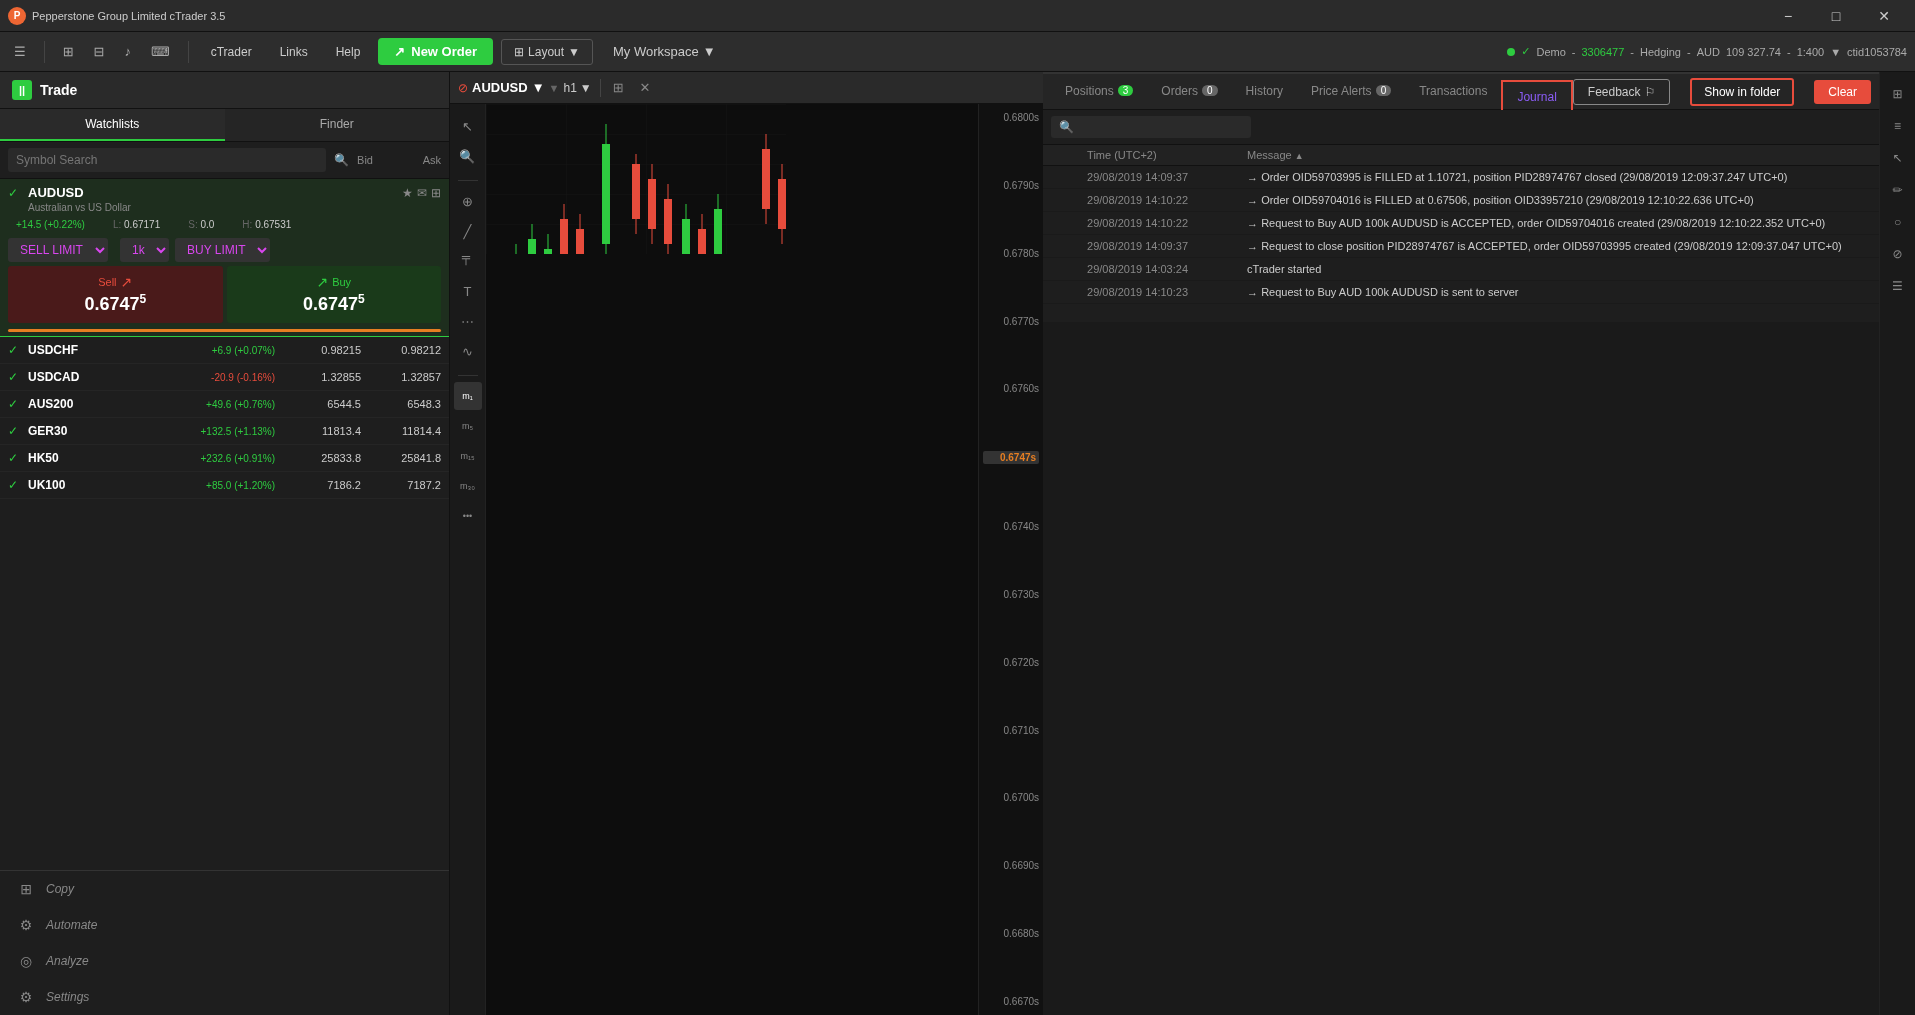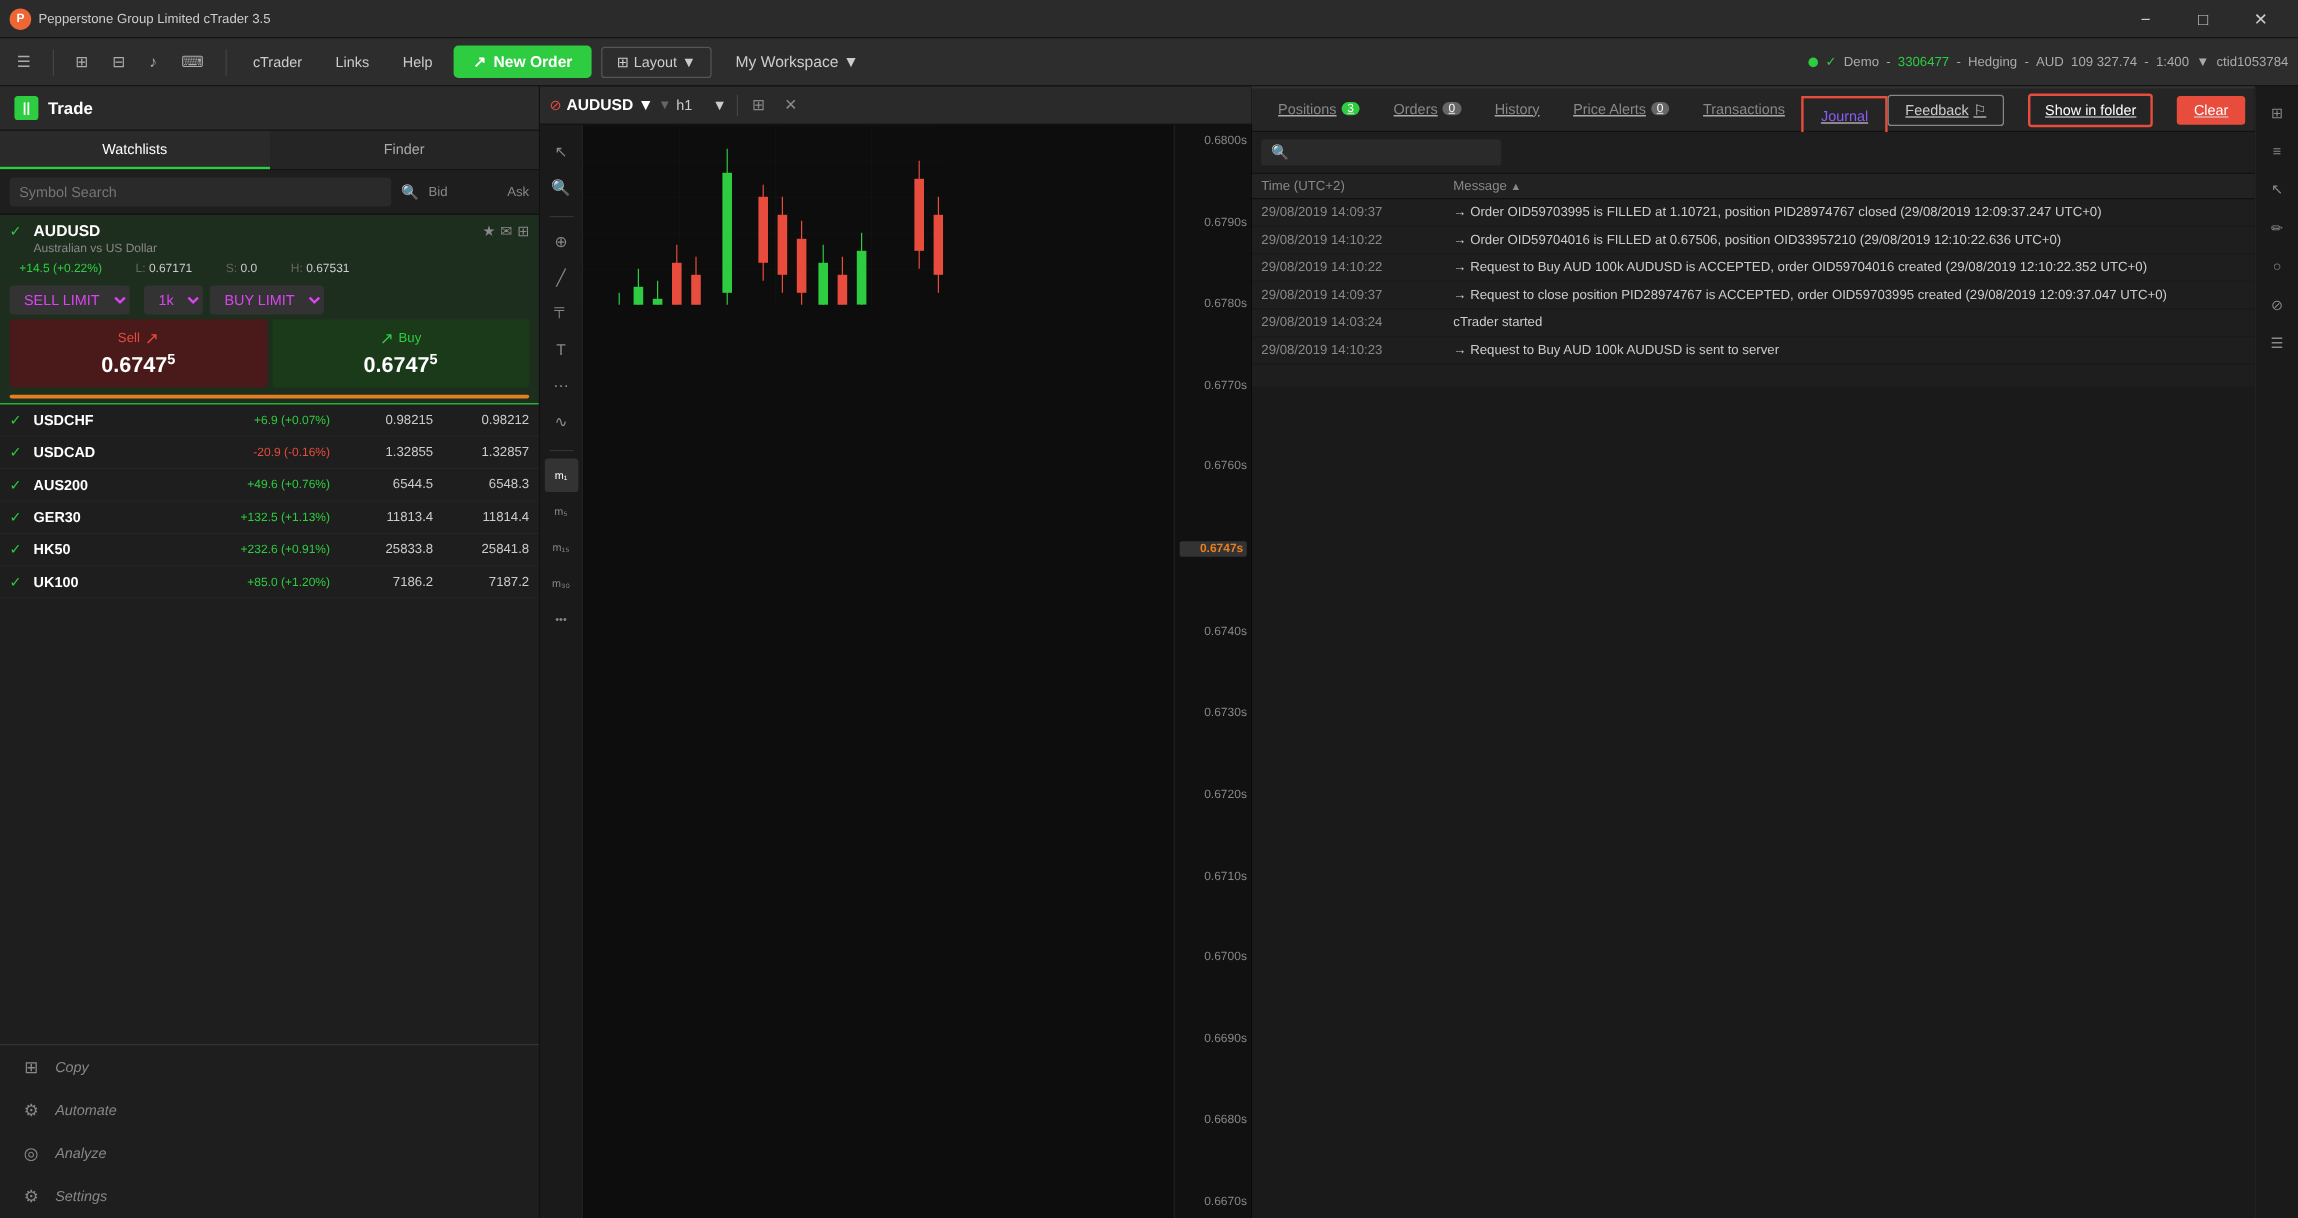--- a/index.html
+++ b/index.html
@@ -73,56 +73,56 @@
     .nav-item .nav-icon { width:20px; text-align:center; font-size:14px; }
     .nav-item .nav-label { font-size:12px;font-style:italic; }
 
     
     #content { flex:1; display:flex; flex-direction:column; background:#1a1a1a; }
 
     
     #chart-area { flex:1; display:flex; flex-direction:column; background:#000; position:relative; min-height:0; }
     #chart-toolbar { background:#2a2a2a; height:32px; display:flex; align-items:center; padding:0 8px; gap:8px; border-bottom:1px solid #111; }
     .chart-symbol { color:#fff; font-size:13px; font-weight:bold; display:flex; align-items:center; gap:4px; }
-    .chart-tf { color:#ccc; font-size:12px; display:flex; align-items:center; gap:17px; }
+    .chart-tf { color:#ccc; font-size:12px; display:flex; align-items:center; gap:3px; }
     .chart-toolbar-sep { width:1px; height:18px; background:#444; }
     .chart-icon-btn { background:transparent; border:none; color:#888; cursor:pointer; padding:4px; font-size:13px; }
 
     #chart-container { flex:1; display:flex; position:relative; overflow:hidden; }
     #chart-left-tools { width:36px; background:#1a1a1a; border-right:1px solid #222; display:flex; flex-direction:column; align-items:center; padding-top:8px; gap:4px; }
     .chart-tool-btn { width:28px; height:28px; background:transparent; border:none; color:#888; cursor:pointer; display:flex; align-items:center; justify-content:center; font-size:13px; border-radius:3px; }
     .chart-tool-btn.active { background:#333; color:#fff; }
     .chart-tool-group { display:flex; flex-direction:column; align-items:center; gap:2px; margin-bottom:4px; }
     .chart-tool-divider { width:20px; height:1px; background:#333; margin:2px 0; }
 
     #chart-canvas { flex:1; background:#0d0d0d; position:relative; overflow:hidden; }
     .price-label { font-size:10px; color:#888; text-align:right; }
     .price-label.current { color:#e67e22; background:#333; padding:1px 3px; border-radius:2px; font-weight:bold; }
 
     
     #chart-svg-area { position:absolute; top:0; left:0; right:0; bottom:0; }
 
     
     #bottom-panel { height:250px; background:#1e1e1e; border-top:2px solid #333; display:flex; flex-direction:column; }
-    #bottom-tabs { display:flex; align-items:center; padding:0 8px; background:#252525; border-bottom:1px solid #111; height:36px;text-decoration:underline; }
+    #bottom-tabs { display:flex; align-items:center; padding:0 8px; background:#252525; border-bottom:1px solid #111; height:36px; }
     .bottom-tab { padding:8px 14px; color:#888; cursor:pointer; font-size:12px; border-bottom:2px solid transparent; white-space:nowrap; display:flex; align-items:center; gap:4px; }
     .bottom-tab.active { color:#fff; border-bottom:2px solid #e74c3c; }
     .tab-badge { background:#2ecc40; color:#fff; border-radius:10px; padding:0 5px; font-size:10px; }
     .bottom-actions { margin-left:auto; display:flex; gap:20px; align-items:center; }
     .action-btn { padding:5px 14px; border-radius:3px; border:none; cursor:pointer; font-size:12px; }
     .feedback-btn { background:transparent; border:1px solid #888; color:#ccc; display:flex; align-items:center; gap:4px; }
     .show-folder-btn { background:transparent; border:2px solid #e74c3c; color:#fff; padding:5px 12px; border-radius:3px; cursor:pointer; font-size:12px; }
     .clear-btn { background:#e74c3c; border:none; color:#fff; padding:5px 14px; border-radius:3px; cursor:pointer; font-size:12px; }
 
     #journal-search { padding:6px 8px; display:flex; align-items:center; gap:6px; border-bottom:1px solid #111; background:#1e1e1e; }
     #journal-search input { background:#2a2a2a; border:none; color:#ccc; padding:4px 8px; flex:1; max-width:200px; font-size:12px; outline:none; border-radius:3px; }
 
     #journal-table { flex:1; overflow-y:auto; }
     .journal-header { display:flex; padding:4px 8px; background:#222; color:#888; font-size:11px; border-bottom:1px solid #111; position:sticky; top:0; }
-    .j-time { width:160px; }
+    .j-time { width:160px;margin-left:36px; }
     .j-msg { flex:1; }
     .sort-icon { font-size:9px; }
     .journal-row { display:flex; padding:5px 8px; border-bottom:1px solid #1a1a1a; font-size:11px; color:#bbb; }
     .journal-row .j-time { width:160px; color:#888; }
     .journal-row .j-msg { flex:1; color:#ccc; }
 
     
     #right-tools { width:36px; background:#1a1a1a; border-left:1px solid #222; display:flex; flex-direction:column; align-items:center; padding-top:8px; gap:4px; }
     .right-tool-btn { width:28px; height:28px; background:transparent; border:none; color:#888; cursor:pointer; display:flex; align-items:center; justify-content:center; font-size:12px; border-radius:3px; }
 

